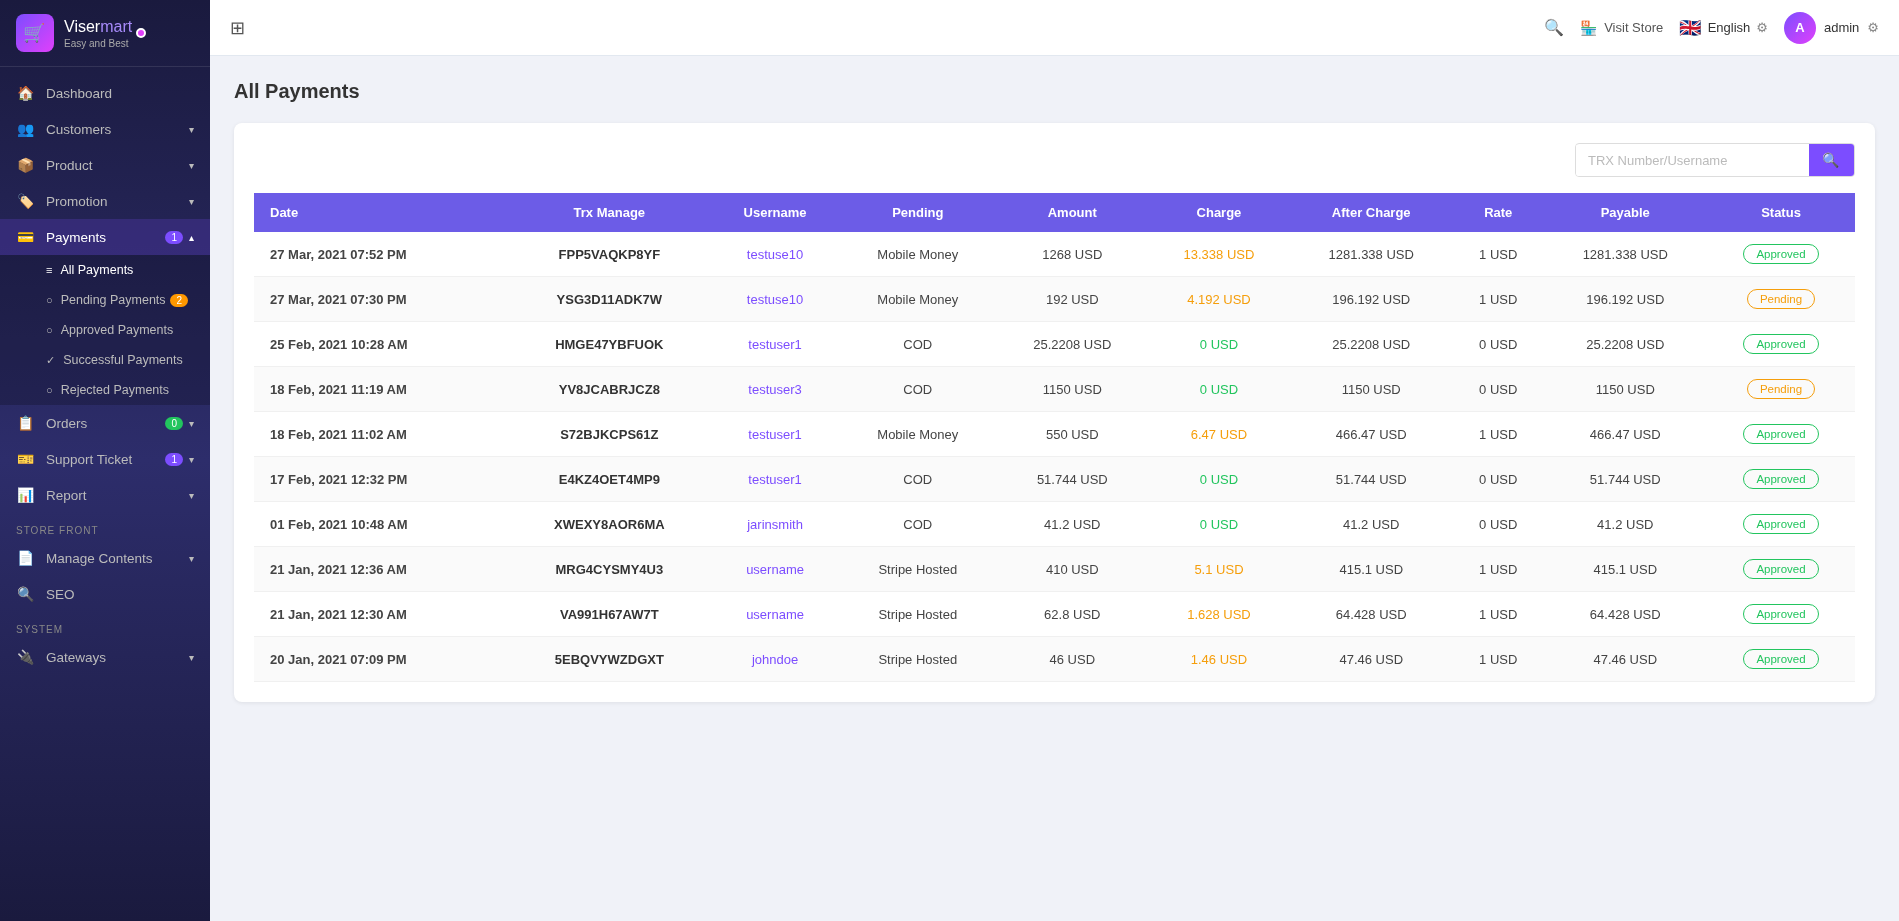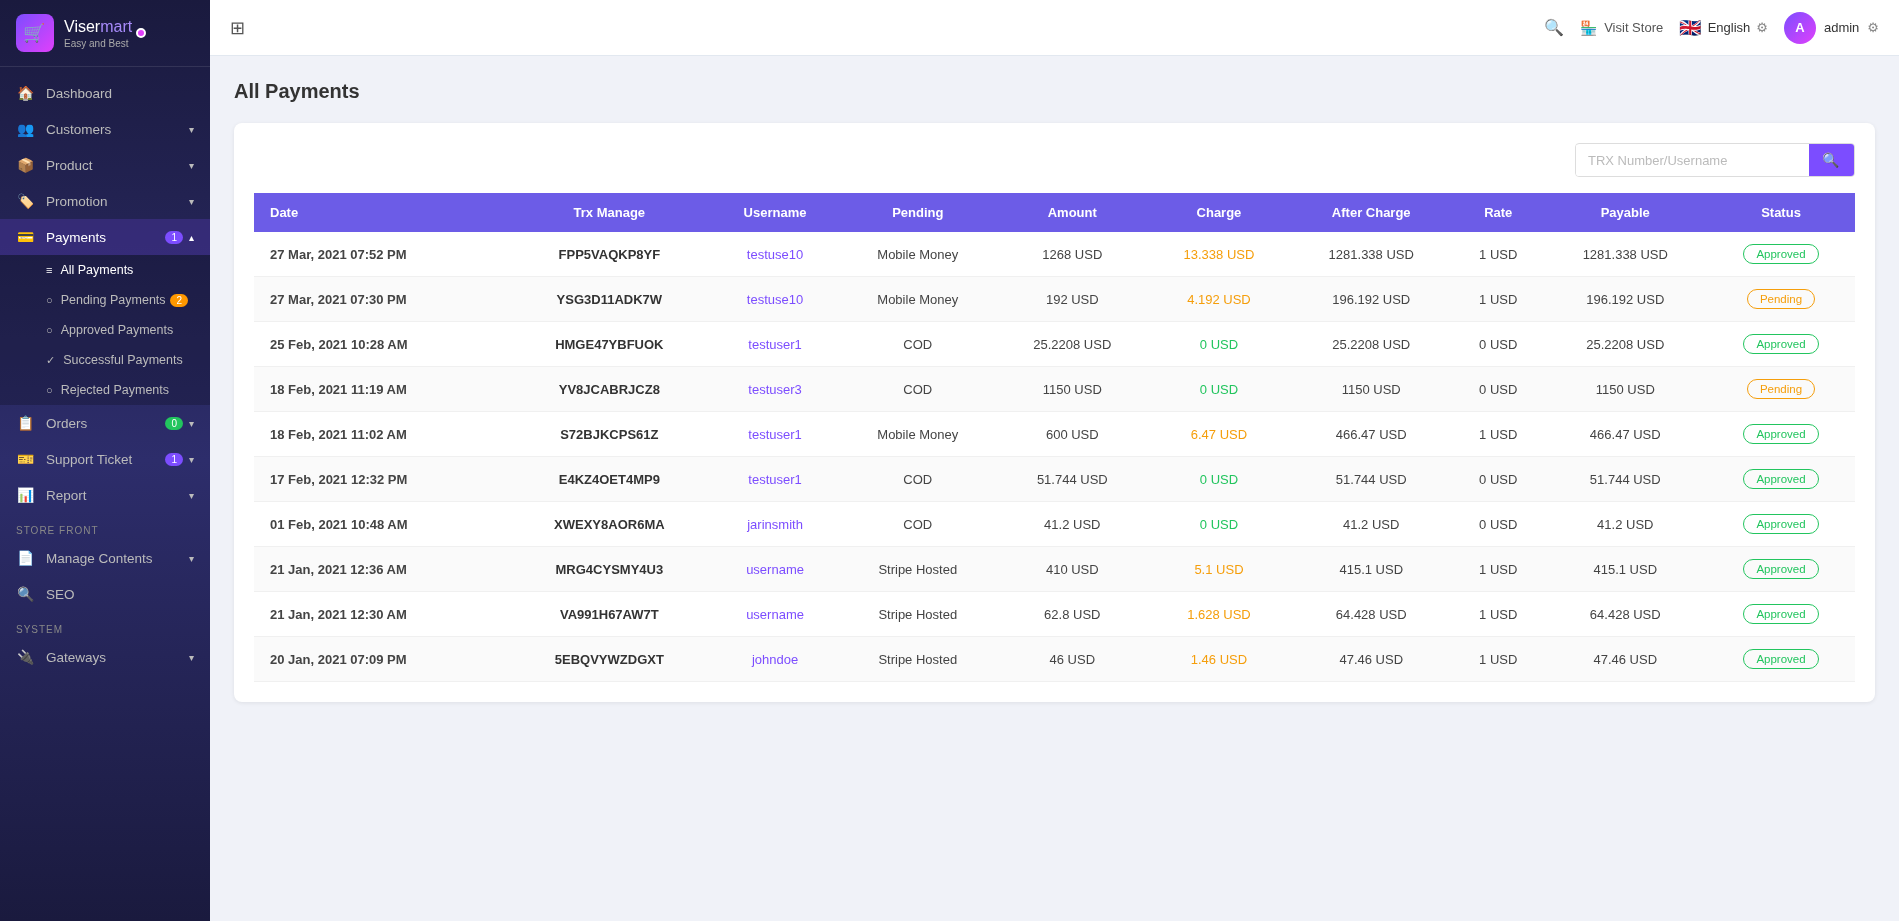--- a/index.html
+++ b/index.html
@@ -401,21 +401,21 @@
       <td>1150 USD</td>
       <td>0 USD</td>
       <td>1150 USD</td>
       <td><span class="status-badge status-pending">Pending</span></td>
     </tr>
             <tr>
       <td>18 Feb, 2021 11:02 AM</td>
       <td class="trx">S72BJKCPS61Z</td>
       <td class="username"><a href="#">testuser1</a></td>
       <td>Mobile Money</td>
-      <td>600 USD</td>
+      <td>550 USD</td>
       <td class="charge">6.47 USD</td>
       <td>466.47 USD</td>
       <td>1 USD</td>
       <td>466.47 USD</td>
       <td><span class="status-badge status-approved">Approved</span></td>
     </tr>
             <tr>
       <td>17 Feb, 2021 12:32 PM</td>
       <td class="trx">E4KZ4OET4MP9</td>
       <td class="username"><a href="#">testuser1</a></td>

